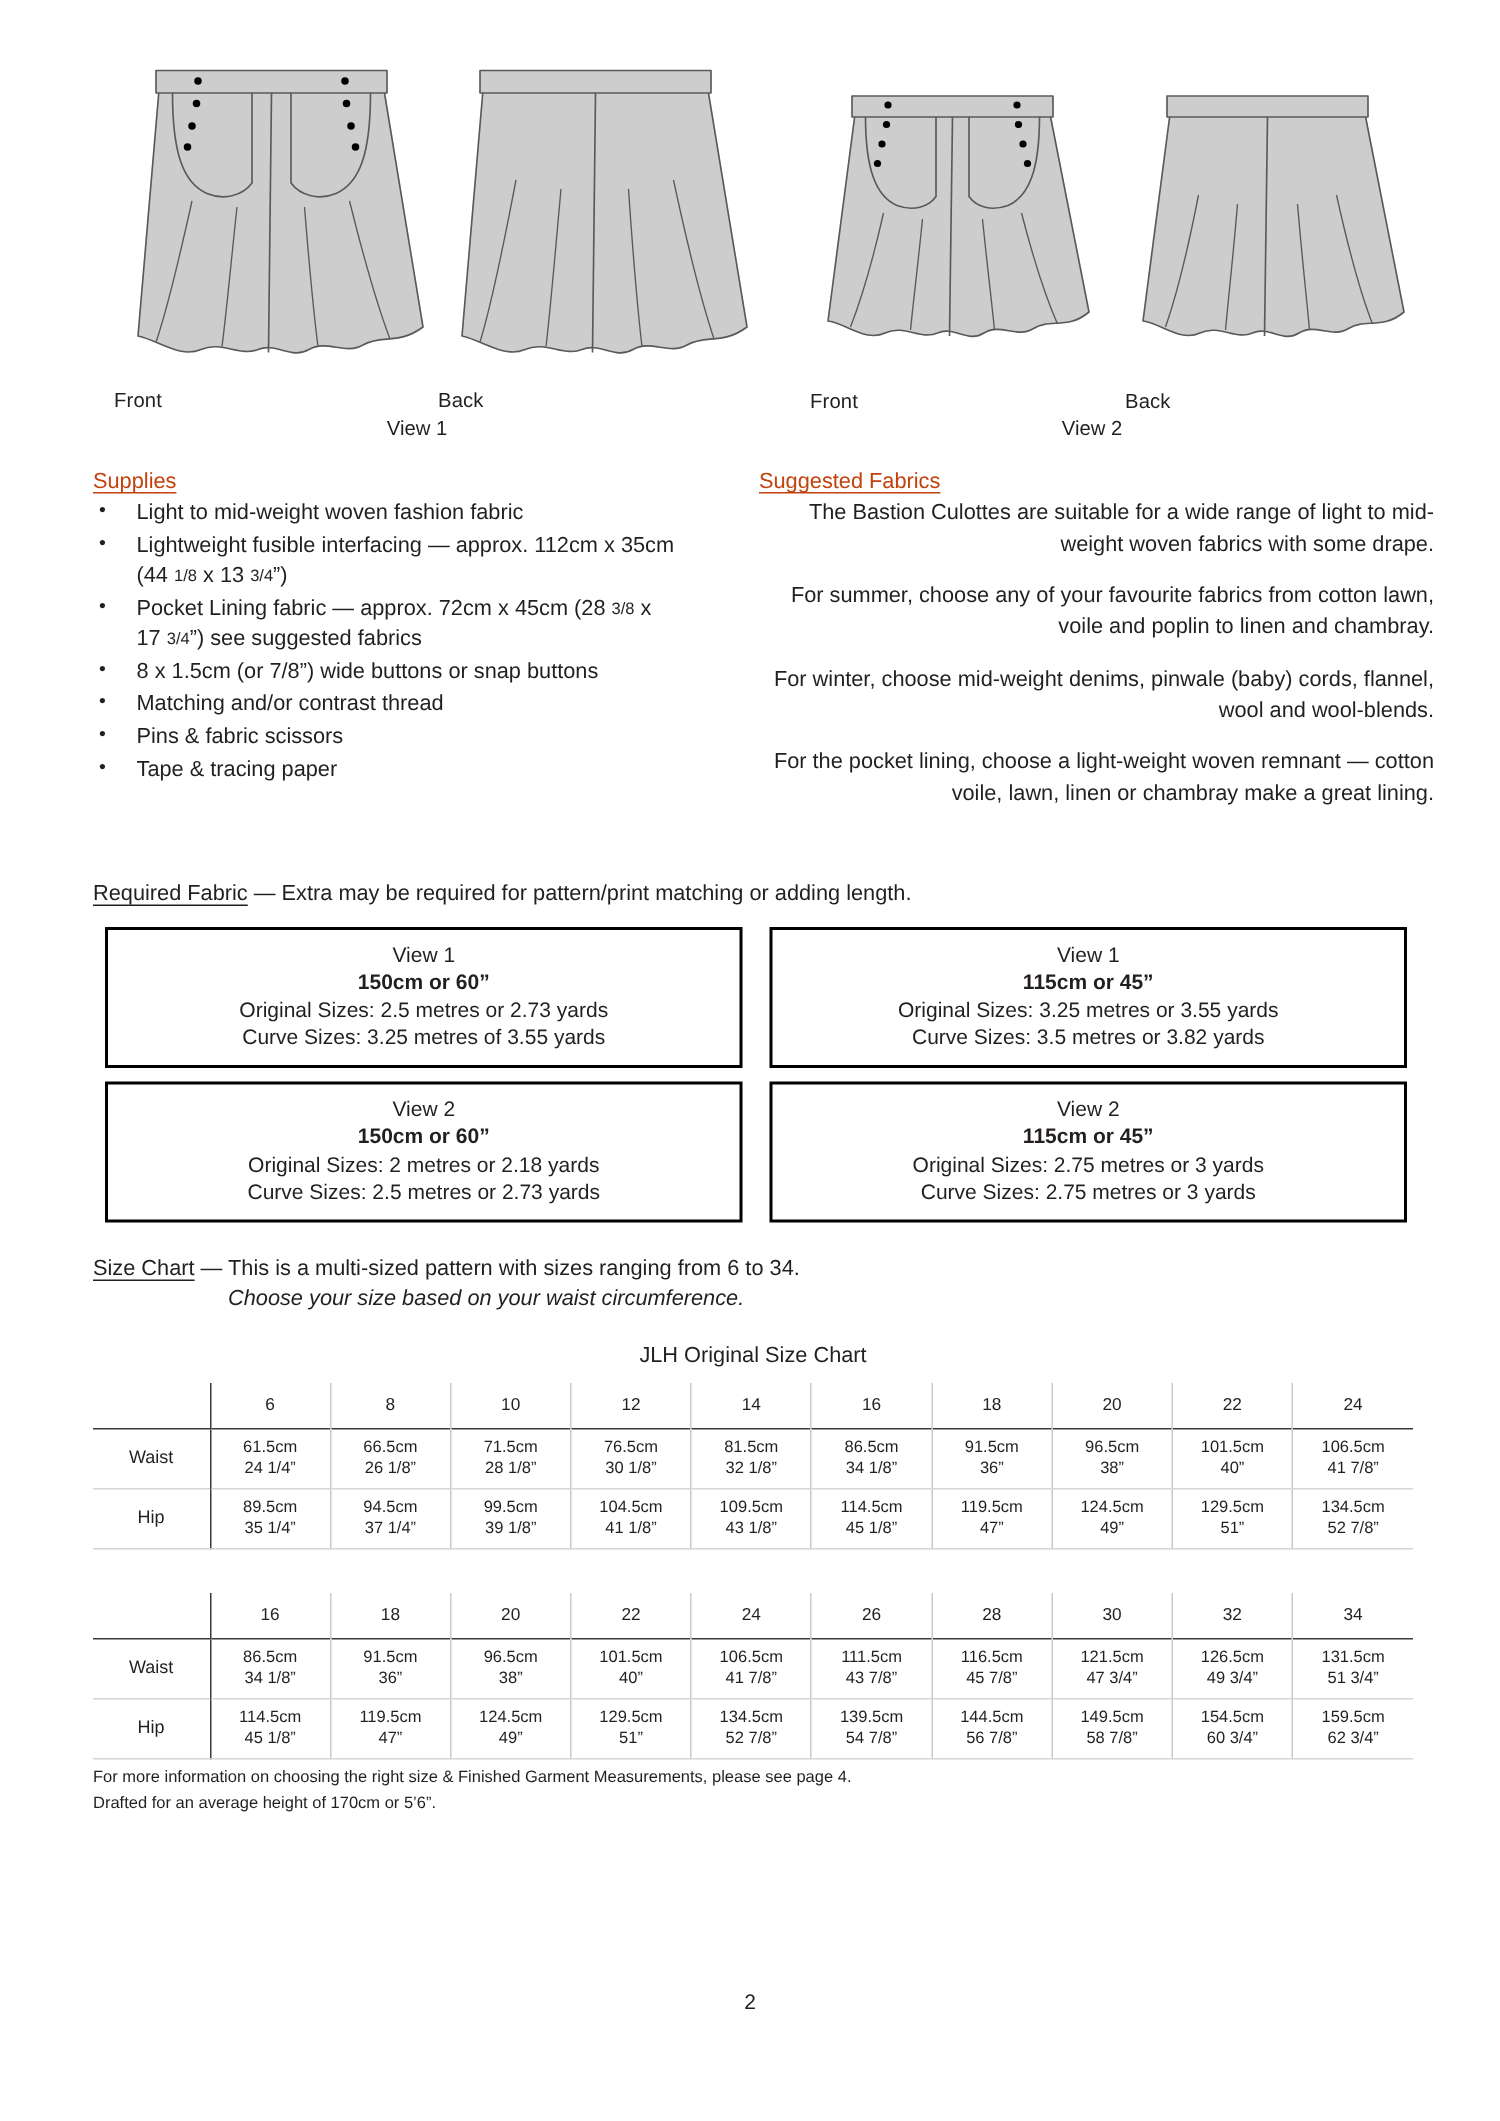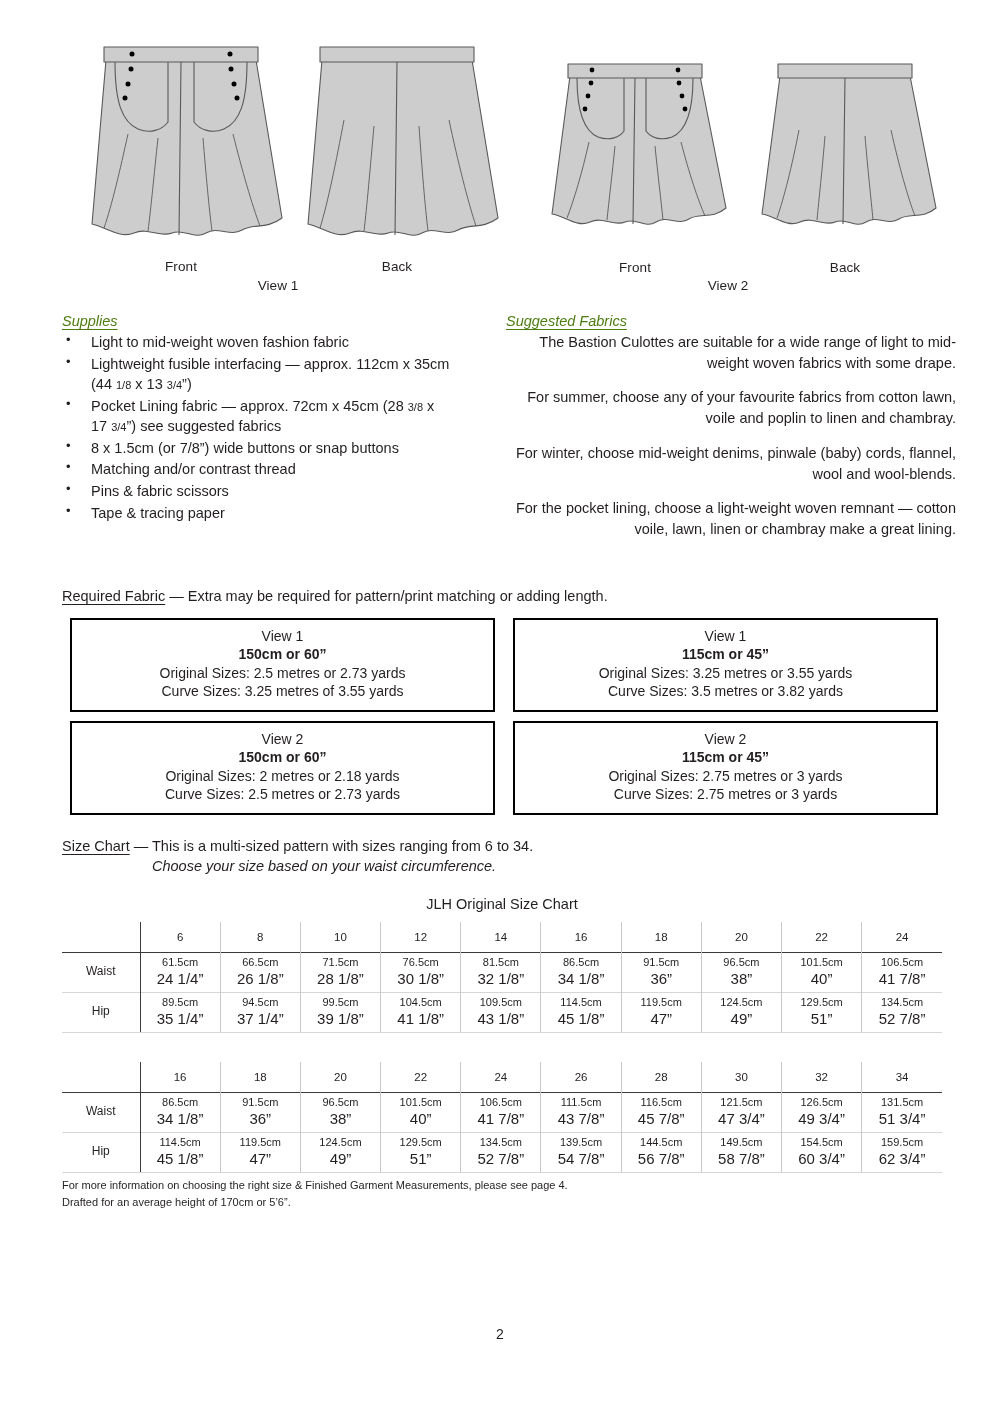--- a/index.html
+++ b/index.html
@@ -18,21 +18,21 @@
   }
 
   
   .figures {
     position: absolute;
     left: 0; top: 30px;
     width: 1000px; height: 275px;
   }
   .fig {
     position: absolute;
-    text-align: center;
+    text-align: left;
   }
   .fig svg { display: block; }
   .fig-label {
     font-size: 13.5px;
     color: #231f20;
     margin-top: 4px;
     letter-spacing: 0.1px;
   }
   .view-label {
     position: absolute;
@@ -51,22 +51,21 @@
   .col-right {
     position: absolute;
     left: 506px; top: 313px;
     width: 450px;
   }
   .sect-head {
     font-size: 14.5px;
     text-decoration: underline;
     text-underline-offset: 2.5px;
     margin-bottom: 3px;
-    color: #4d7c0f;
-    font-style: italic;
+    color: #c2410c;
   }
   ul.supplies {
     list-style: none;
     font-size: 14.5px;
     line-height: 1.42;
   }
   ul.supplies li {
     position: relative;
     padding-left: 29px;
     margin-bottom: 1px;
@@ -166,21 +165,21 @@
     line-height: 1.3;
   }
   table.sizes tbody tr td:first-child {
     border-right: 1.6px solid #3a3a3a;
     font-size: 12px;
   }
   table.sizes tbody tr td:last-child { border-right: none; }
   table.sizes tbody tr:first-child td { border-top: 1.4px solid #3a3a3a; }
   table.sizes tbody tr:nth-child(2) td { border-top: 1px solid #d6d6d6; }
   table.sizes tbody tr:last-child td { border-bottom: 1px solid #d6d6d6; }
-  .in-frac { font-size: 15px; }
+  .in-frac { font-size: 11px; }
 
   .footnote {
     position: absolute;
     left: 62px; top: 1177px;
     font-size: 11px;
     line-height: 1.55;
     color: #231f20;
   }
   .page-num {
     position: absolute;

